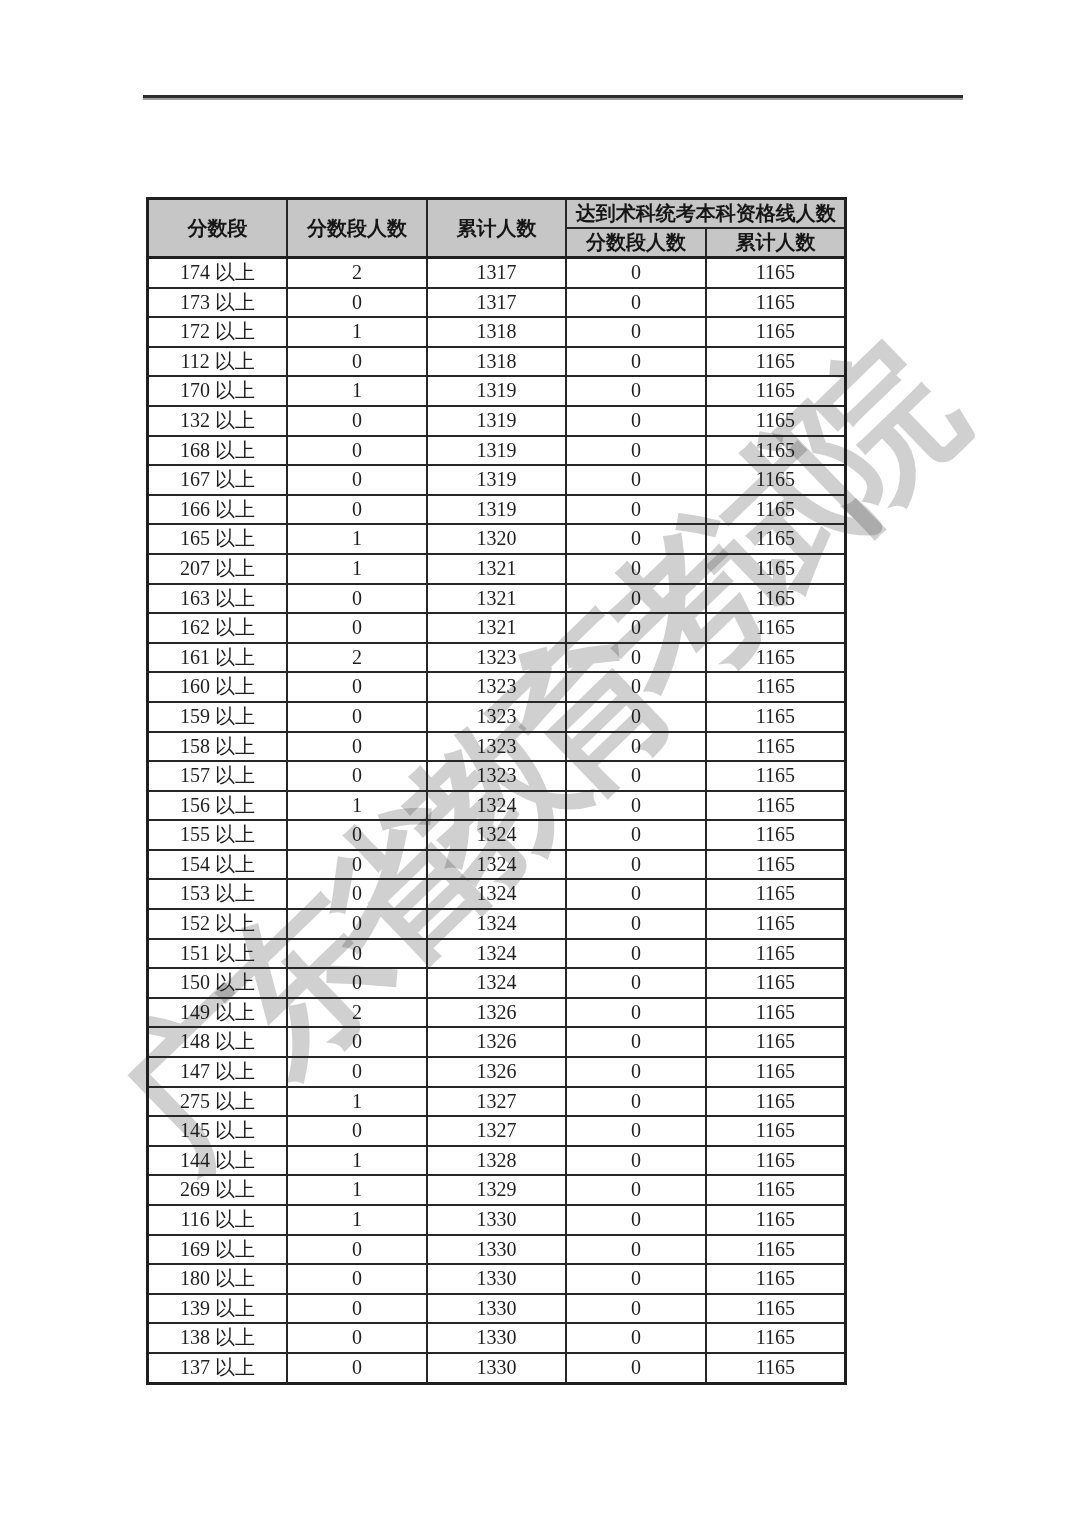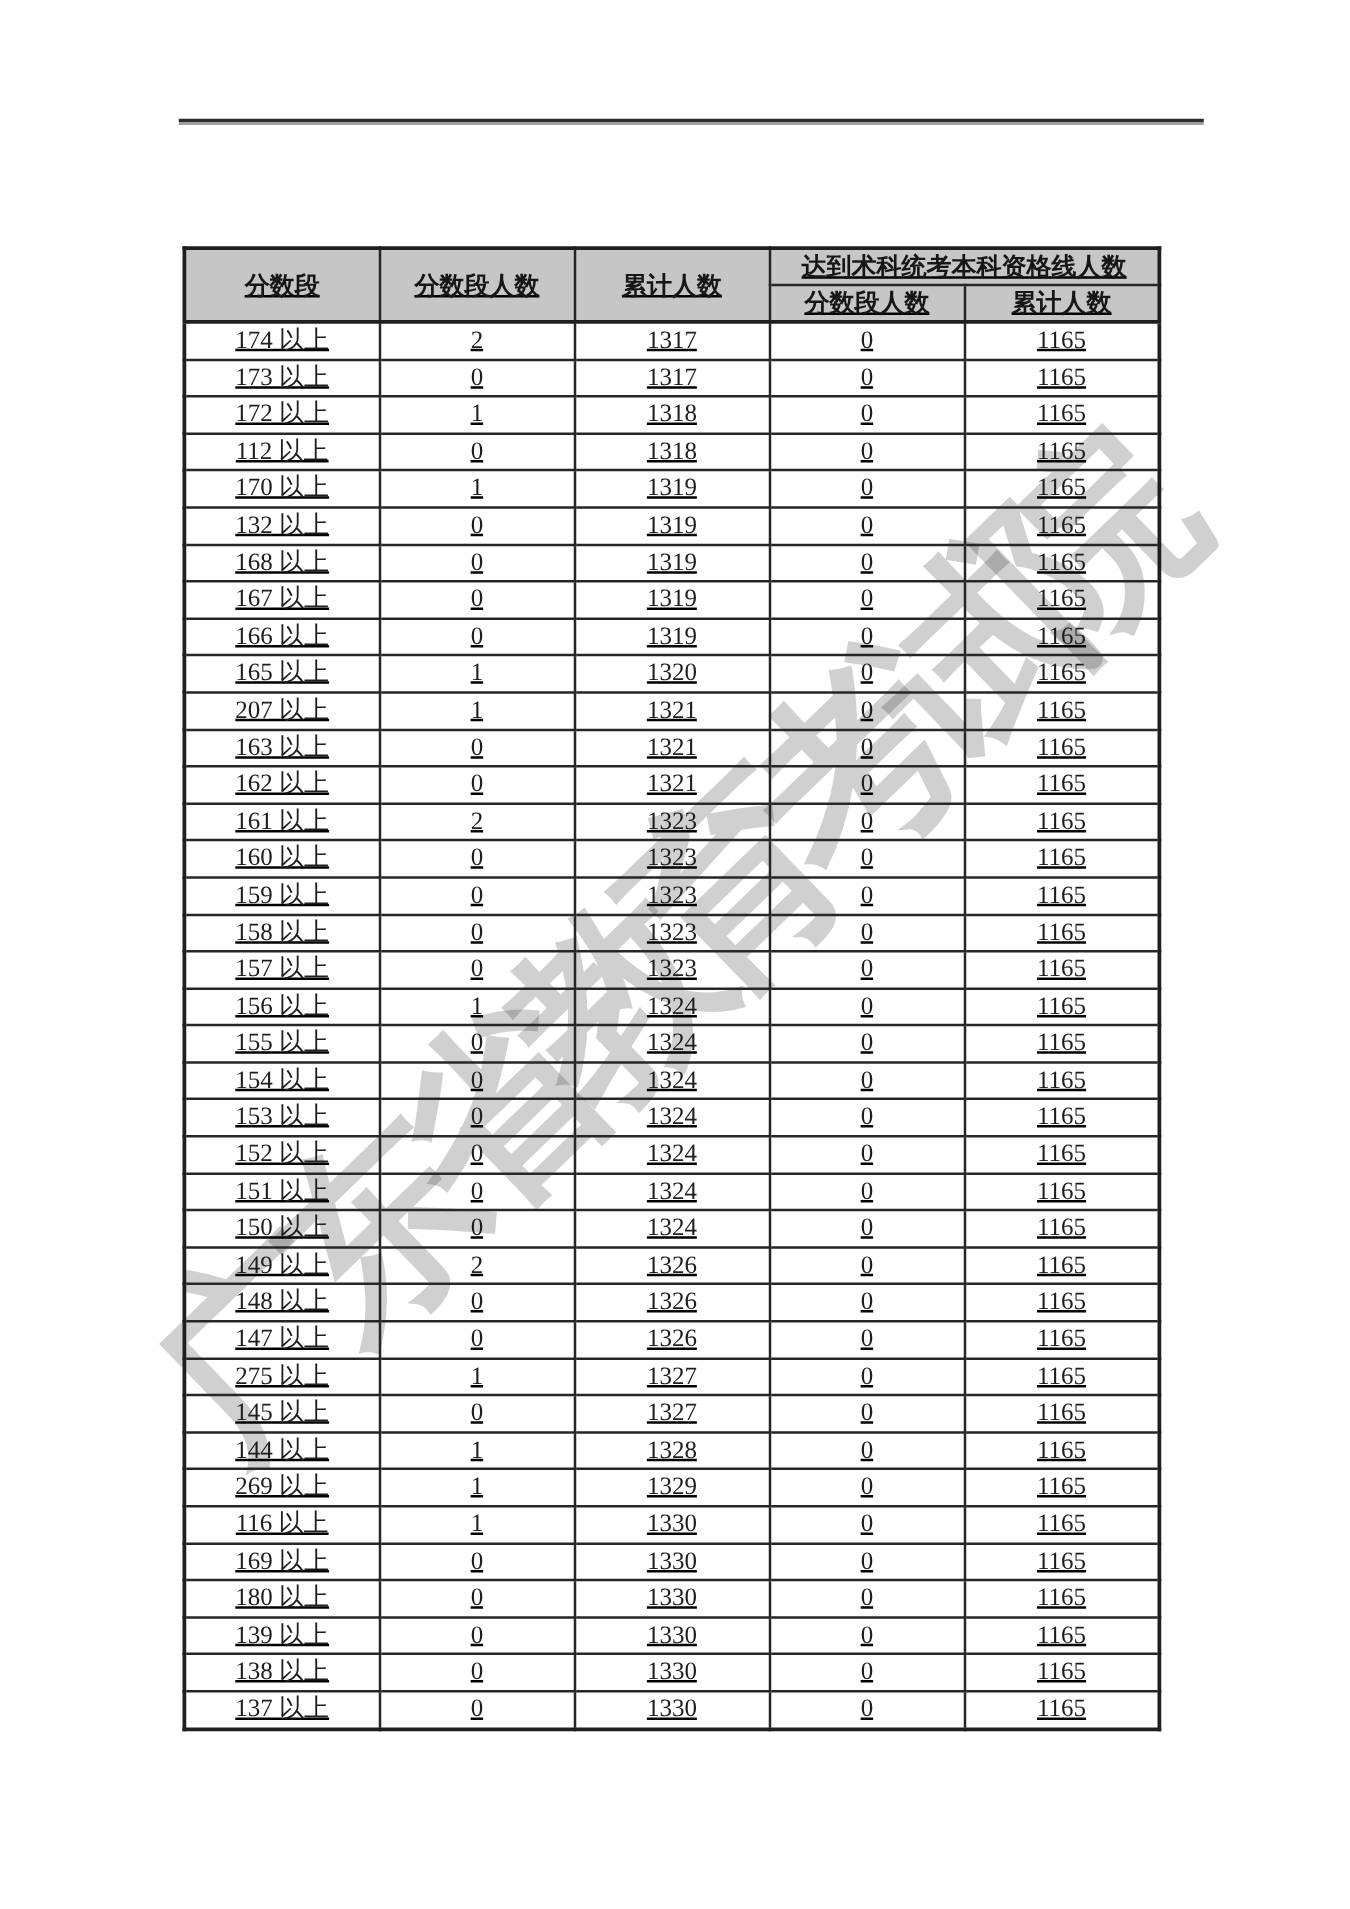--- a/index.html
+++ b/index.html
@@ -37,26 +37,25 @@
     transform: rotate(-44deg);
     transform-origin: center center;
     white-space: nowrap;
     z-index: 0;
     pointer-events: none;
   }
   table.score-table {
     position: absolute;
     left: 146px;
     top: 197px;
-    width: 783px;
+    width: 701px;
     border-collapse: collapse;
     table-layout: fixed;
     z-index: 1;
     border: 3px solid #1f1f1f;
-    text-decoration: underline;
   }
   .score-table th, .score-table td {
     border: 2px solid #262626;
     text-align: center;
     vertical-align: middle;
     padding: 0;
     overflow: hidden;
   }
   .score-table thead th {
     background: #c6c6c6;

